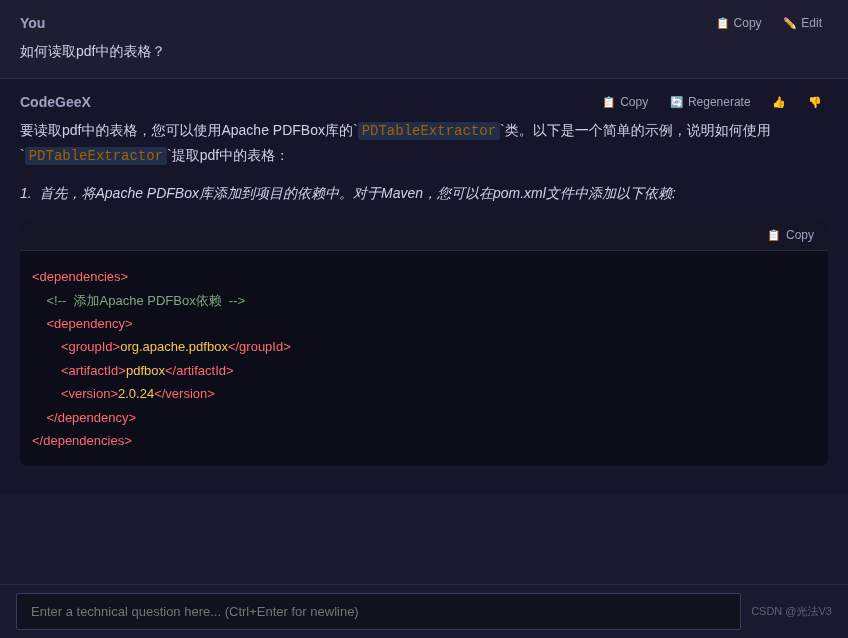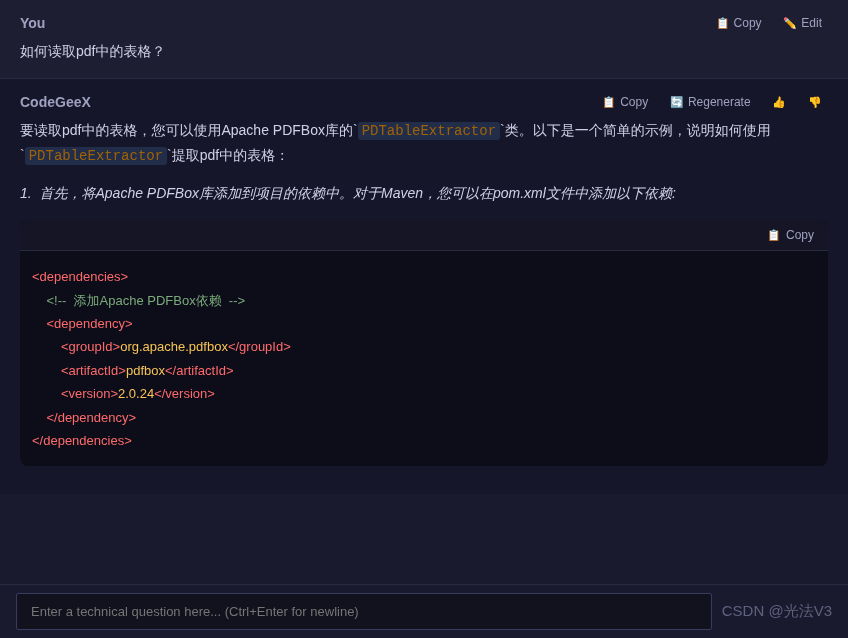--- a/index.html
+++ b/index.html
@@ -120,21 +120,21 @@
       background: #12121e;
       border: 1.5px solid #3a3a60;
       border-radius: 2px;
       color: #8b5cf6;
       font-size: 13px;
       padding: 10px 14px;
       outline: none;
     }
     .watermark {
       color: #606080;
-      font-size: 15px;
+      font-size: 11px;
       margin-left: 10px;
       white-space: nowrap;
     }
     .icon-copy::before { content: "📋"; font-size: 11px; }
     .icon-edit::before { content: "✏️"; font-size: 11px; }
     .icon-regen::before { content: "🔄"; font-size: 11px; }
     .icon-thumb-up::before { content: "👍"; font-size: 11px; }
     .icon-thumb-down::before { content: "👎"; font-size: 11px; }
   </style>
 </head>

